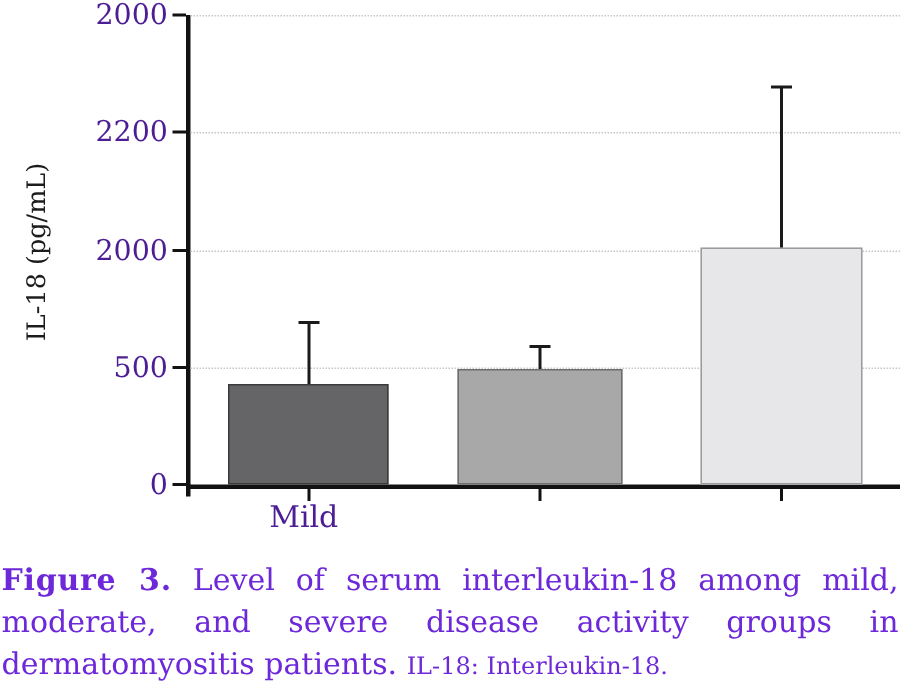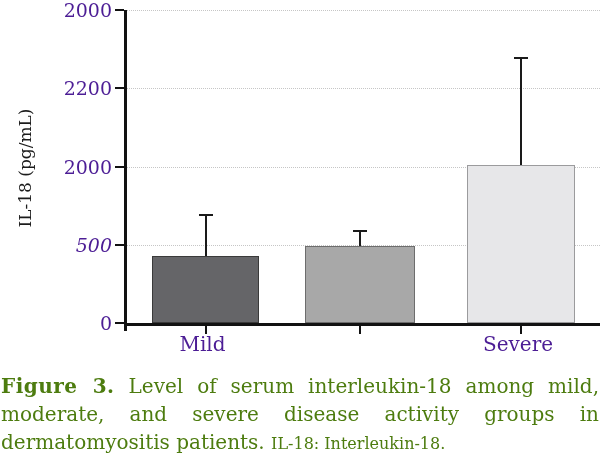--- a/index.html
+++ b/index.html
@@ -53,35 +53,35 @@
     position: absolute; left: 25px; top: 168px;
     transform: translate(-50%, -50%) rotate(-90deg);
     font-size: 17px; color: #1c1c1c; white-space: nowrap;
   }
 
   
   .caption {
     position: absolute; left: 0; top: 372px; width: 600px;
     padding: 0 1px; box-sizing: border-box;
     text-align: justify;
-    font-size: 20px; line-height: 28px; color: #4d7c0f;
+    font-size: 20px; line-height: 28px; color: #6d28d9;
   }
   .caption .cap-label { font-weight: bold; letter-spacing: 0.5px; }
   .caption .cap-note { font-size: 16px; }
 </style>
 </head>
 <body>
 
 <div class="figure">
 
   <div class="chart">
     <div class="y-title">IL-18 (pg/mL)</div>
     <div class="ylabels">
         <div class="ylabel" style="top: 303px;">0</div>
-        <div class="ylabel" style="top: 224.75px; font-style: italic;">500</div>
+        <div class="ylabel" style="top: 224.75px;">500</div>
         <div class="ylabel" style="top: 146.5px;">2000</div>
         <div class="ylabel" style="top: 68.25px;">2200</div>
         <div class="ylabel" style="top: -10px;">2000</div>
       </div>
     <div class="plot">
         <div class="ytickmark" style="top: 312px;"></div>
         <div class="gridline" style="top: 234.75px; border-top-color: rgb(198, 198, 198);"></div>
         <div class="ytickmark" style="top: 233.75px;"></div>
         <div class="gridline" style="top: 156.5px; border-top-color: rgb(198, 198, 198);"></div>
         <div class="ytickmark" style="top: 155.5px;"></div>
@@ -98,21 +98,20 @@
         <div class="err-line" style="left: 232px; bottom: 76.685px; height: 14.8675px;"></div>
         <div class="err-cap" style="left: 226px; width: 14px; bottom: 90.5525px;"></div>
         <div class="xtickmark" style="left: 232px;"></div>
         <div class="bar" style="left: 340px; width: 108px; height: 158.065px; background: rgb(231, 231, 233); border: 1.5px solid rgb(155, 155, 157);"></div>
         <div class="err-line" style="left: 393px; bottom: 158.065px; height: 107.202px;"></div>
         <div class="err-cap" style="left: 387px; width: 14px; bottom: 264.267px;"></div>
         <div class="xtickmark" style="left: 393px;"></div>
       </div>
     <div class="xlabels">
         <div class="xlabel" style="left: 8.5px;">Mild</div>
-        <div class="xlabel" style="left: 324px;">Severe</div>
       </div>
   </div>
 
   <div class="caption">
     <span class="cap-label">Figure 3.</span>
     <span class="cap-body">Level of serum interleukin-18 among mild, moderate, and severe disease activity groups in dermatomyositis patients.</span>
     <span class="cap-note">IL-18: Interleukin-18.</span>
   </div>
 
 </div>

